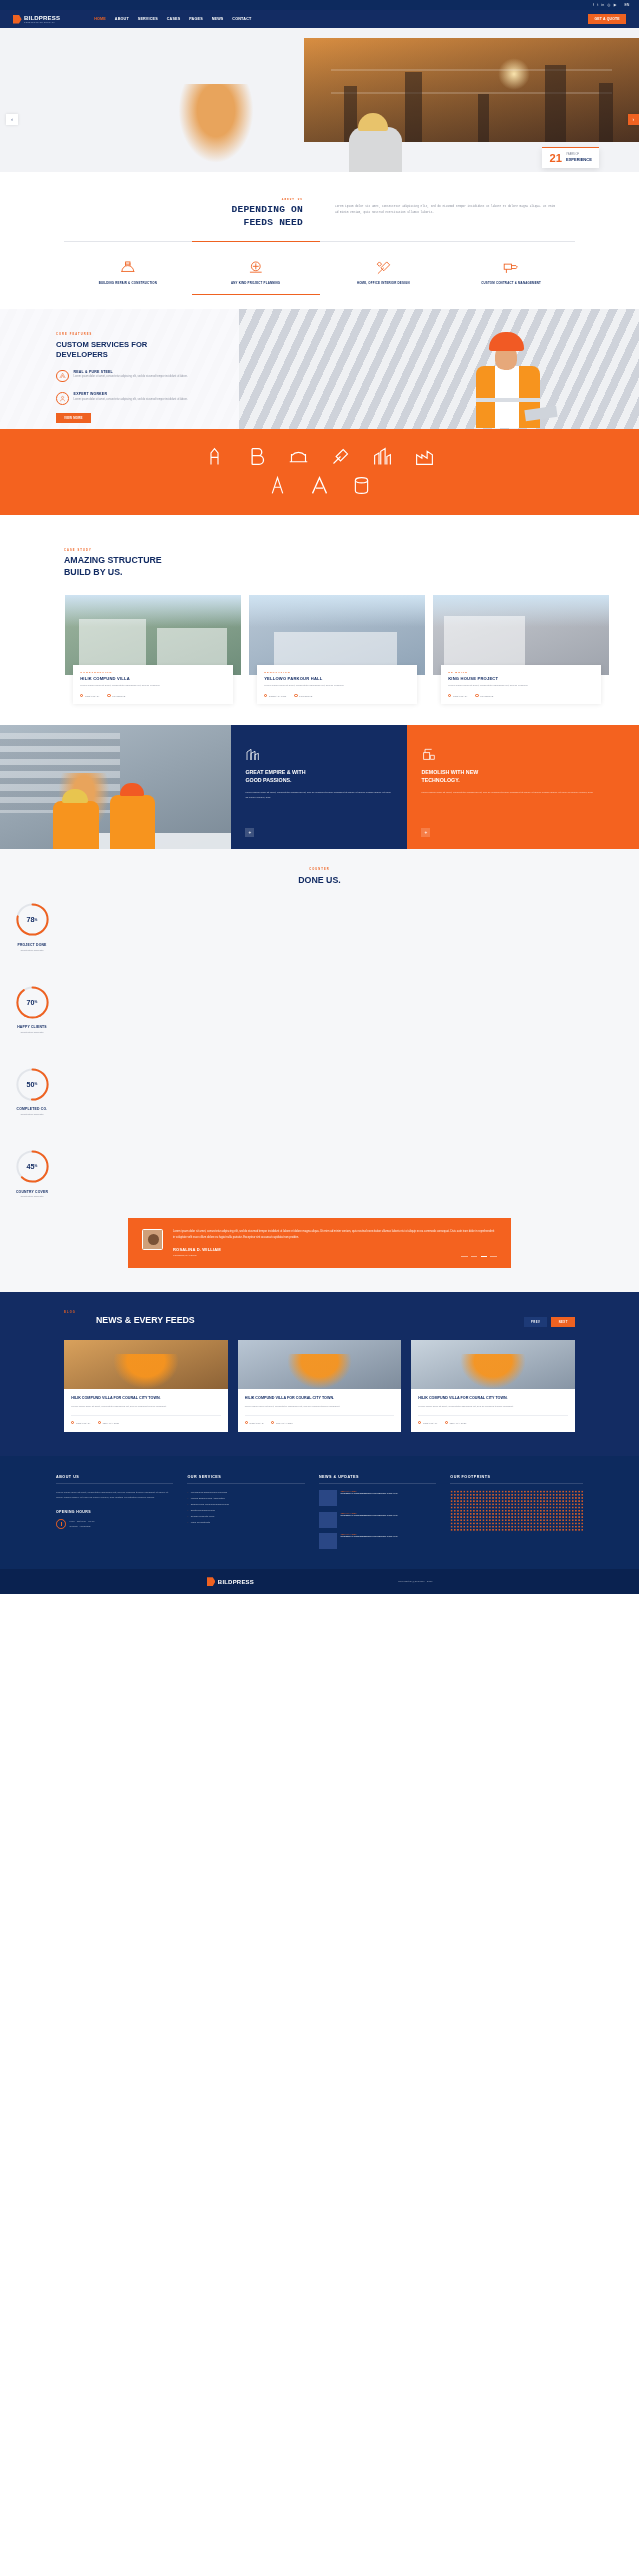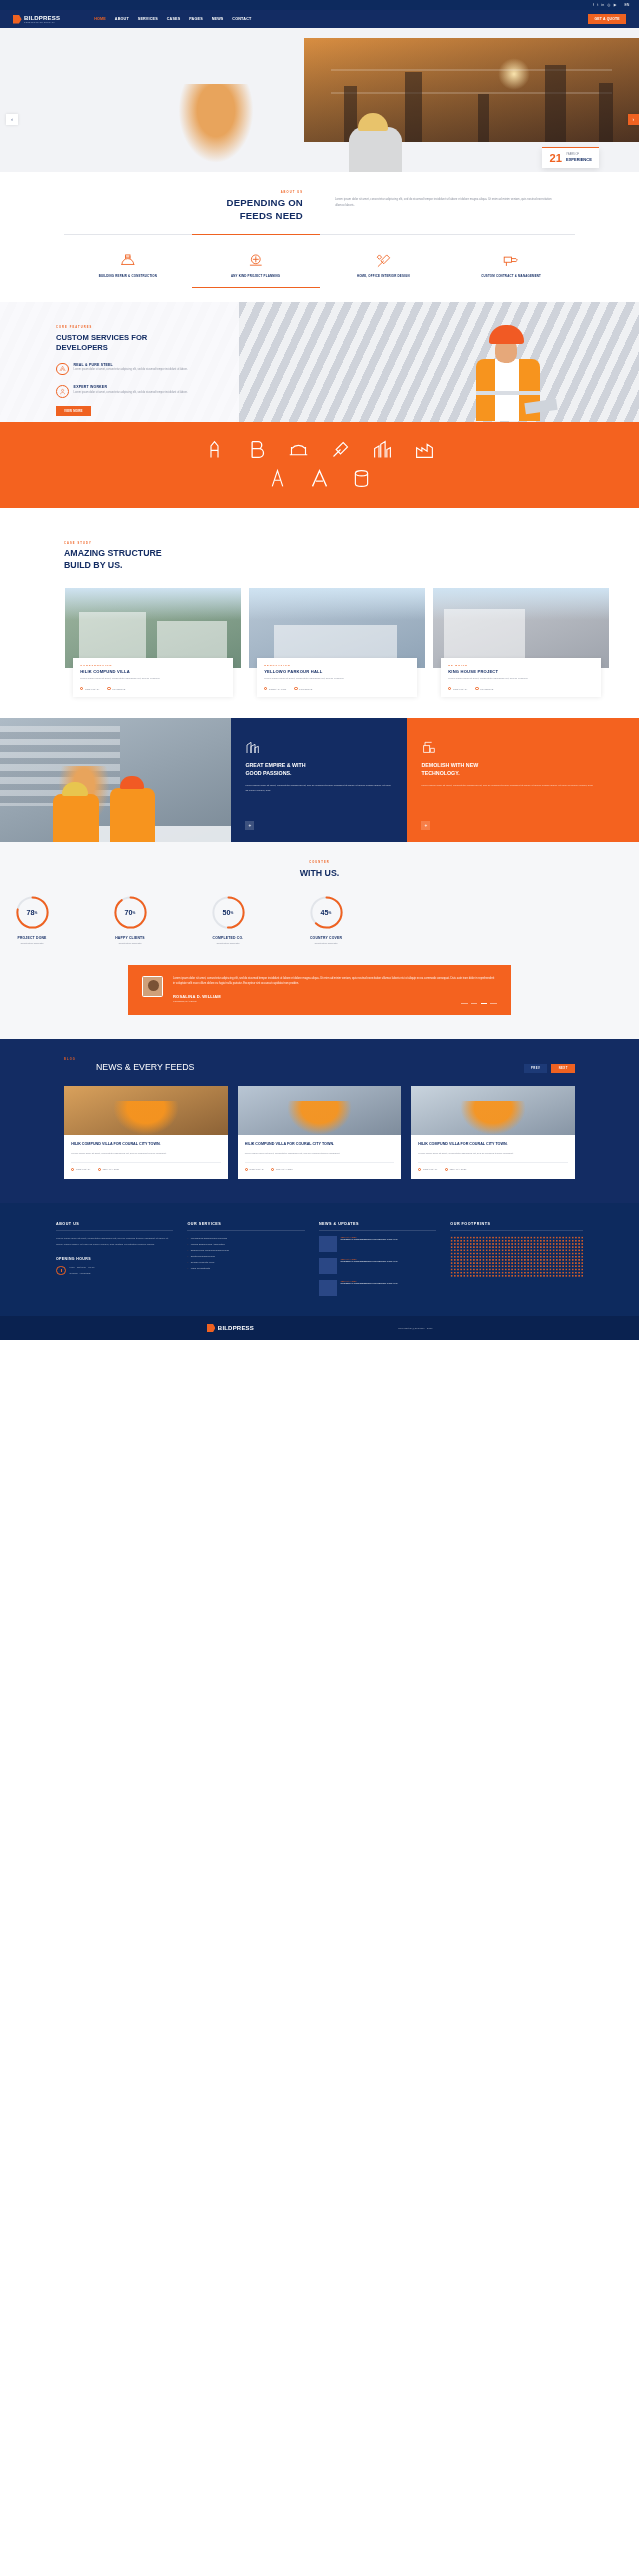--- a/index.html
+++ b/index.html
@@ -123,21 +123,21 @@
     position: absolute; right: 40px; bottom: 4px; background: #fff;
     border-top: 1.6px solid #ef6221; padding: 4px 7.2px; display: flex;
     align-items: center; gap: 4px; box-shadow: 0 1.6px 6.4px rgba(0,0,0,.1);
   }
   .exp-num { font-size: 11.2px; color: #ef6221; font-weight: bold; }
   .exp-lbl { font-size: 2.6px; color: #7b8293; line-height: 1.5; }
   .exp-lbl b { display: block; font-size: 4px; color: #132c63; }
 
   
   .depend { padding: 17.6px 0 14.4px; background: #fff; }
-  .depend-inner { width: 511px; margin: 1px auto; display: flex; gap: 32px; }
+  .depend-inner { width: 511px; margin: 8px auto; display: flex; gap: 32px; font-family: Liberation Mono, monospace; }
   .depend-left { width: 239px; text-align: right; }
   .kicker {
     font-size: 2.6px; color: #ef6221; letter-spacing: 1.1px;
     font-weight: bold; margin-bottom: 3.2px;
   }
   .depend-h {
     font-size: 9.6px; color: #132c63; font-weight: bold; line-height: 1.35;
     letter-spacing: 0.2px;
   }
   .depend-right { width: 223px; font-size: 2.8px; color: #8a8f9c; line-height: 2.1; padding-top: 6.4px; }
@@ -309,21 +309,21 @@
   .emp-plus {
     position: absolute; left: 14.4px; bottom: 12.8px; width: 8.8px; height: 8.8px;
     background: rgba(255,255,255,.18); color: #fff; font-size: 4.8px;
     display: flex; align-items: center; justify-content: center;
   }
 
   
   .counters { background: #f6f7f9; padding: 19px 0 24px; }
   .cnt-head { text-align: center; }
   .cnt-h { font-size: 8.8px; color: #132c63; font-weight: bold; line-height: 1.35; }
-  .cnt-row { display: flex; justify-content: flex-start; gap: 34px; margin-top: 16px; }
+  .cnt-row { display: flex; justify-content: center; gap: 34px; margin-top: 16px; flex-direction: column; }
   .cnt { text-align: center; width: 64px; }
   .ring {
     width: 35px; height: 35px; margin: 0 auto; position: relative;
   }
   .ring svg { width: 35px; height: 35px; transform: rotate(-90deg); }
   .ring-val {
     position: absolute; inset: 0; display: flex; align-items: center;
     justify-content: center; font-size: 7.2px; font-weight: bold; color: #132c63;
   }
   .ring-val small { font-size: 3.2px; }
@@ -347,21 +347,21 @@
   .testi-n { font-size: 4px; color: #fff; font-weight: bold; margin-top: 6.4px; letter-spacing: 0.2px; }
   .testi-r { font-size: 2.3px; color: rgba(255,255,255,.75); margin-top: 1.6px; }
   .testi-dots { position: absolute; right: 14.4px; bottom: 11.2px; display: flex; gap: 3.2px; }
   .testi-dots i { width: 6.4px; height: 1.2px; background: rgba(255,255,255,.5); display: block; }
   .testi-dots i.on { background: #fff; }
 
   
   .news { background: #132c63; padding: 19px 0 24px; position: relative; }
   .news-inner { width: 511px; margin: 0 auto; }
   .news-top { display: flex; align-items: flex-end; }
-  .news-h { font-size: 8.8px; color: #fff; font-weight: normal; line-height: 1.4; padding-left: 32px; }
+  .news-h { font-size: 8.8px; color: #fff; font-weight: bold; line-height: 1.4; padding-left: 32px; }
   .news-kicker { font-size: 2.6px; color: #ef6221; letter-spacing: 1.1px; font-weight: bold; }
   .news-nav { margin-left: auto; display: flex; gap: 4px; }
   .nbtn {
     font-size: 2.7px; padding: 3.2px 7.2px; font-weight: bold; letter-spacing: 0.5px;
     color: #fff; background: #1d3a77;
   }
   .nbtn.on { background: #ef6221; }
   .news-row { display: flex; gap: 9.6px; margin-top: 12.8px; }
   .ncard { width: 164px; background: #fff; }
   .ncard-img { height: 49px; position: relative; overflow: hidden; }
@@ -743,21 +743,21 @@
       </div>
       <div class="emp-p">Lorem ipsum dolor sit amet, consectetur adipiscing elit, sed do eiusmod tempor incididunt ut labore et dolore magna aliqua. Ut enim ad minim veniam, quis.</div>
       <div class="emp-plus">+</div>
     </div>
   </div>
 
   <div class="counters">
     <div class="cnt-head">
       <div class="kicker">COUNTER</div>
       <div class="cnt-h">
-        <div>WITH US.</div>
+        <div>DONE US.</div>
       </div>
     </div>
     <div class="cnt-row">
       <div class="cnt">
         <div class="ring">
           <svg viewBox="0 0 44 44">
               <circle cx="22" cy="22" r="19" fill="none" stroke="#e2e5ea" stroke-width="2.5"></circle>
               <circle cx="22" cy="22" r="19" fill="none" stroke="#ef6221" stroke-width="2.5" stroke-dasharray="93 26" stroke-linecap="round"></circle>
             </svg>
           <div class="ring-val">

